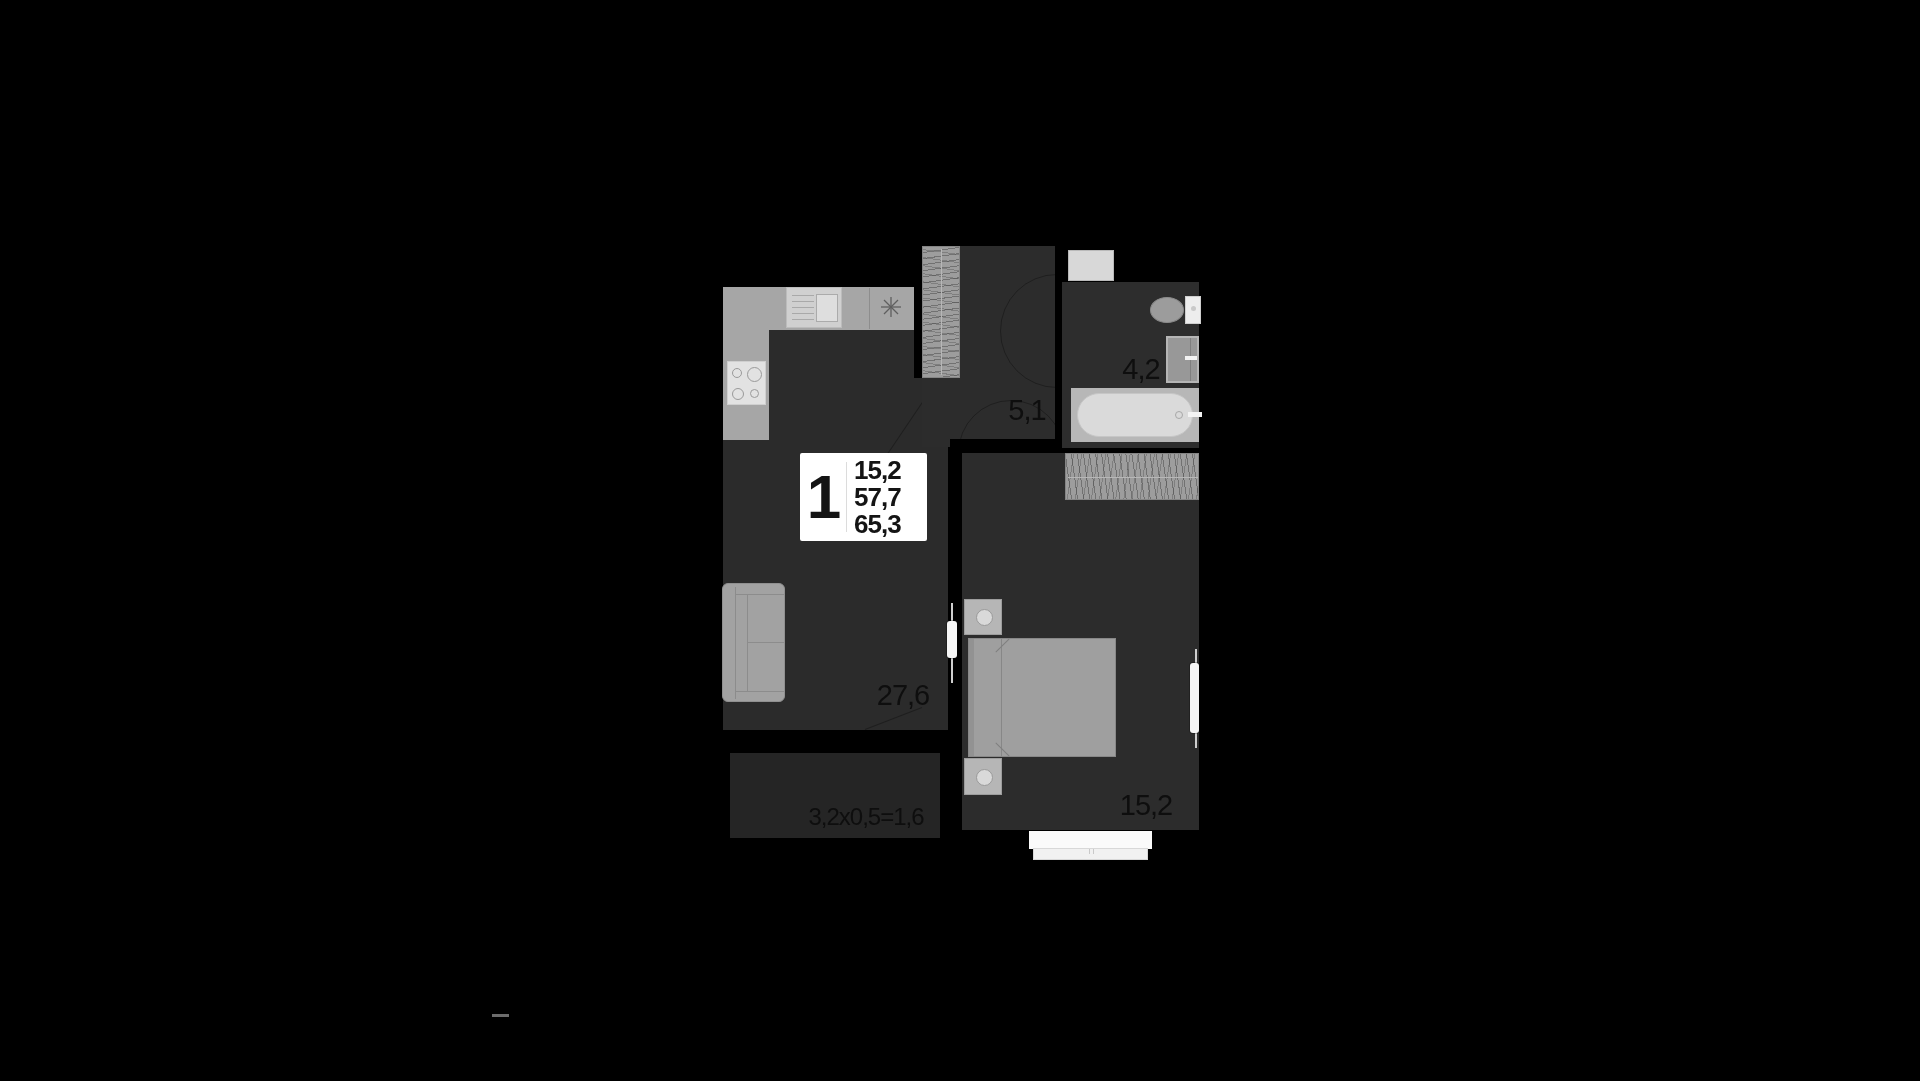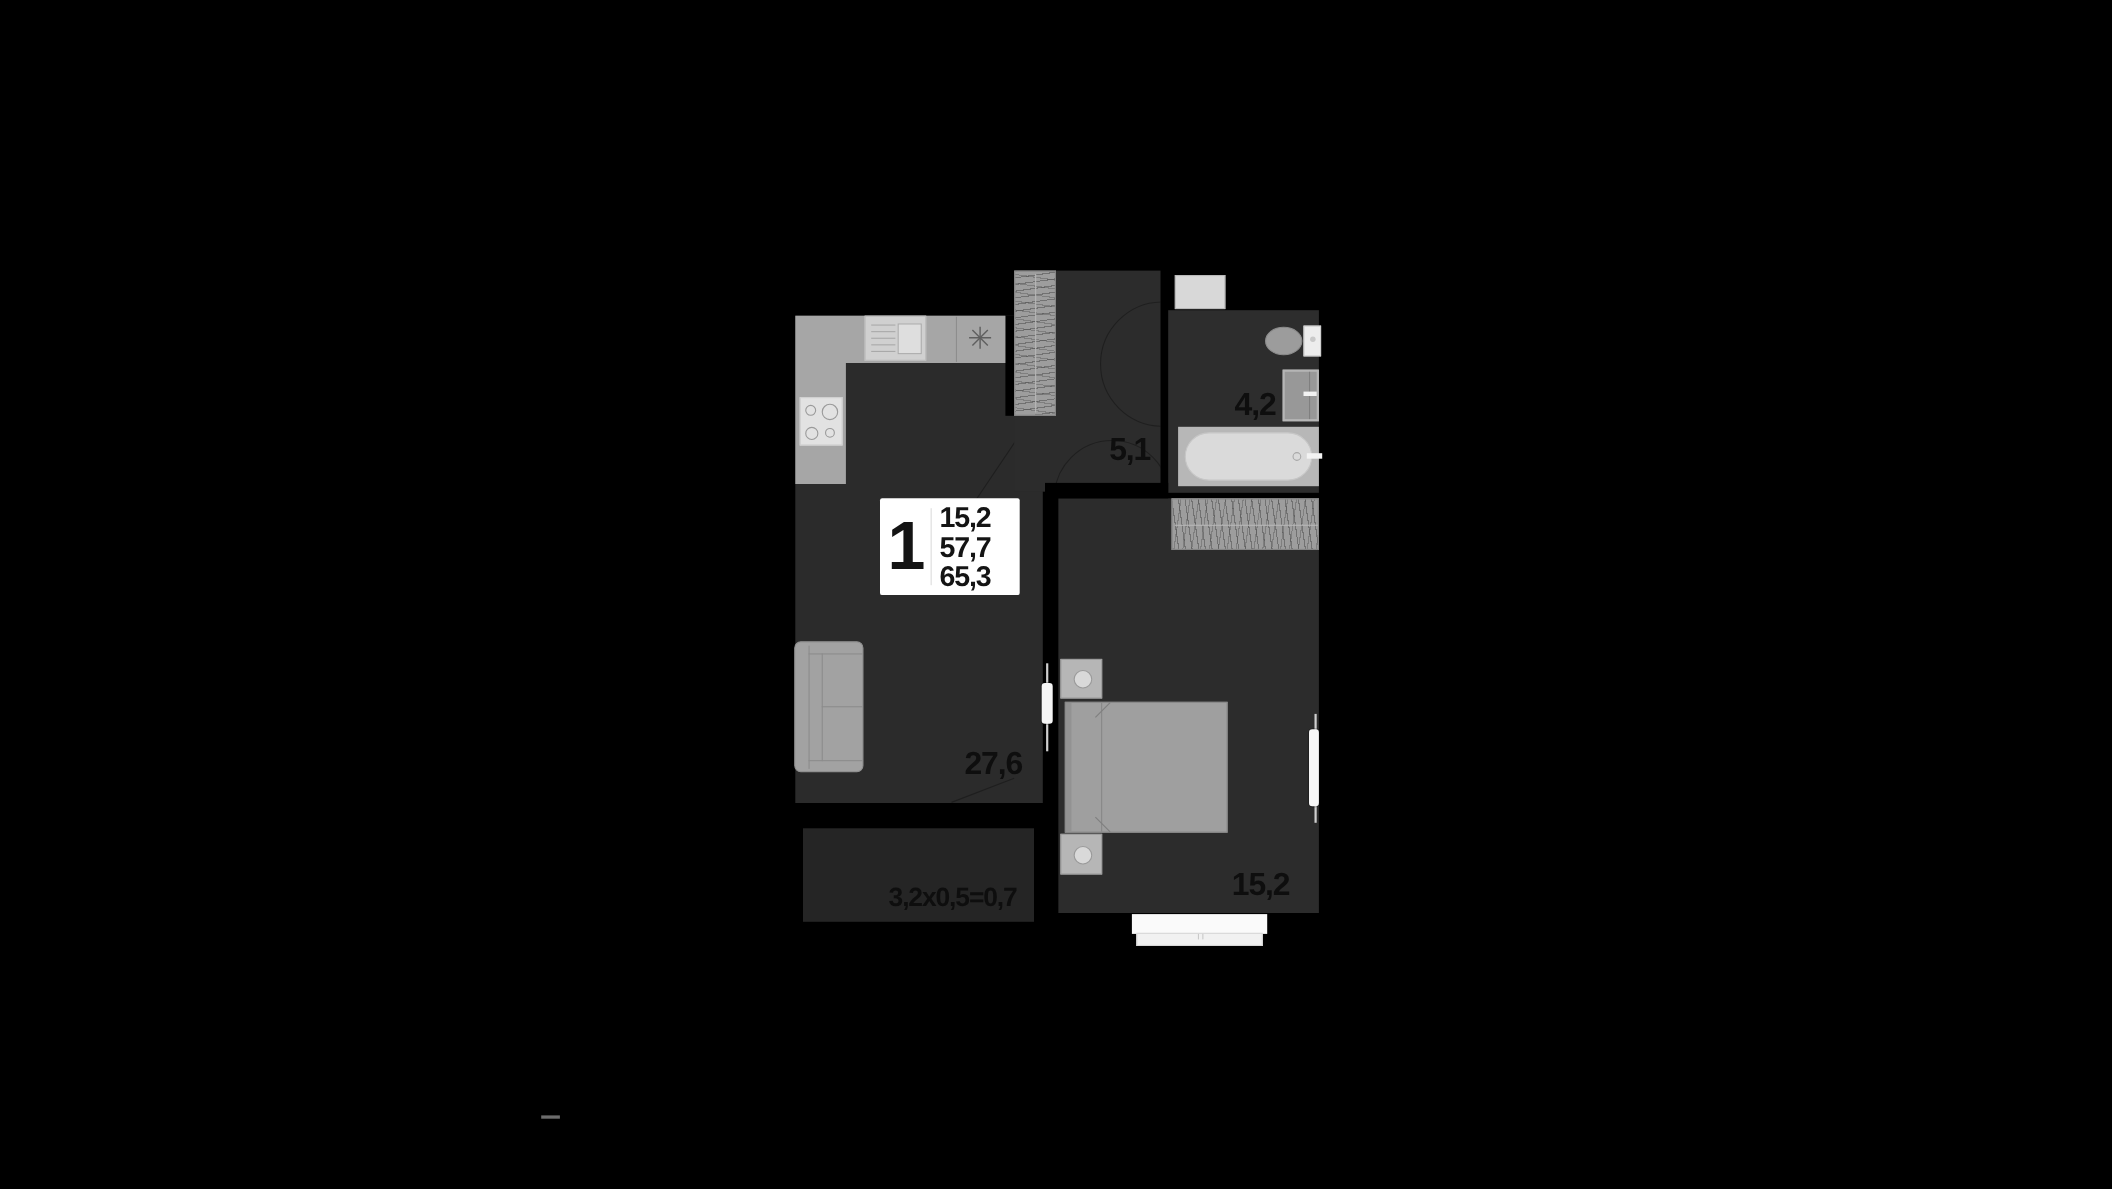--- a/index.html
+++ b/index.html
@@ -1,20 +1,20 @@
 <!DOCTYPE html>
 <html><head>
 <meta charset="utf-8">
 <style>
   html,body{margin:0;padding:0;background:#000;}
   .stage{position:relative;width:1920px;height:1081px;background:#000;overflow:hidden;
          font-family:"Liberation Sans",sans-serif;}
   .room{position:absolute;background:#2b2b2b;overflow:hidden;}
   .wall{position:absolute;background:#000;}
-  .lbl{position:absolute;font-weight:bold;color:#0e0e0e;letter-spacing:-1px;
+  .lbl{position:absolute;font-weight:normal;color:#0e0e0e;letter-spacing:-1px;
        transform:translate(-50%,-50%);white-space:nowrap;}
   .furn{position:absolute;box-sizing:border-box;}
   .wardrobe{position:absolute;box-sizing:border-box;background-color:#9d9d9d;border:1px solid #858585;}
   .wd-v{background-image:repeating-linear-gradient(172deg,transparent 0 5px,rgba(70,70,70,.5) 5px 6px),
         repeating-linear-gradient(188deg,transparent 0 7px,rgba(70,70,70,.35) 7px 8px);}
   .wd-h{background-image:repeating-linear-gradient(82deg,transparent 0 5px,rgba(70,70,70,.5) 5px 6px),
         repeating-linear-gradient(98deg,transparent 0 7px,rgba(70,70,70,.35) 7px 8px);}
   .axis{position:absolute;background:#b7b7b7;}
   .door-needle{position:absolute;width:2px;background:#cfcfcf;}
   .door-leaf{position:absolute;background:#f6f6f6;border-radius:3px;box-shadow:0 0 0 1px rgba(0,0,0,.25);}
@@ -139,21 +139,21 @@
     <div class="furn" style="left:24px;top:10px;width:1px;height:98px;background:#8c8c8c;"></div>
     <div class="furn" style="left:12px;top:10px;width:49px;height:1px;background:#8c8c8c;"></div>
     <div class="furn" style="left:12px;top:107px;width:49px;height:1px;background:#8c8c8c;"></div>
     <div class="furn" style="left:24px;top:58px;width:37px;height:1px;background:#8c8c8c;"></div>
   </div>
 
   <div class="lbl" style="left:903px;top:695px;font-size:29px;">27,6</div>
   <div class="lbl" style="left:1027px;top:410px;font-size:29px;">5,1</div>
   <div class="lbl" style="left:1141px;top:369px;font-size:29px;">4,2</div>
   <div class="lbl" style="left:1146px;top:805px;font-size:29px;">15,2</div>
-  <div class="lbl" style="left:866px;top:817px;font-size:24px;">3,2x0,5=0,7</div>
+  <div class="lbl" style="left:866px;top:817px;font-size:24px;">3,2x0,5=1,6</div>
 
   <div class="unit-card">
     <div class="unit-num">1</div>
     <div class="unit-divider"></div>
     <div class="unit-areas">
       <div class="area-line">15,2</div>
       <div class="area-line">57,7</div>
       <div class="area-line">65,3</div>
     </div>
   </div>

